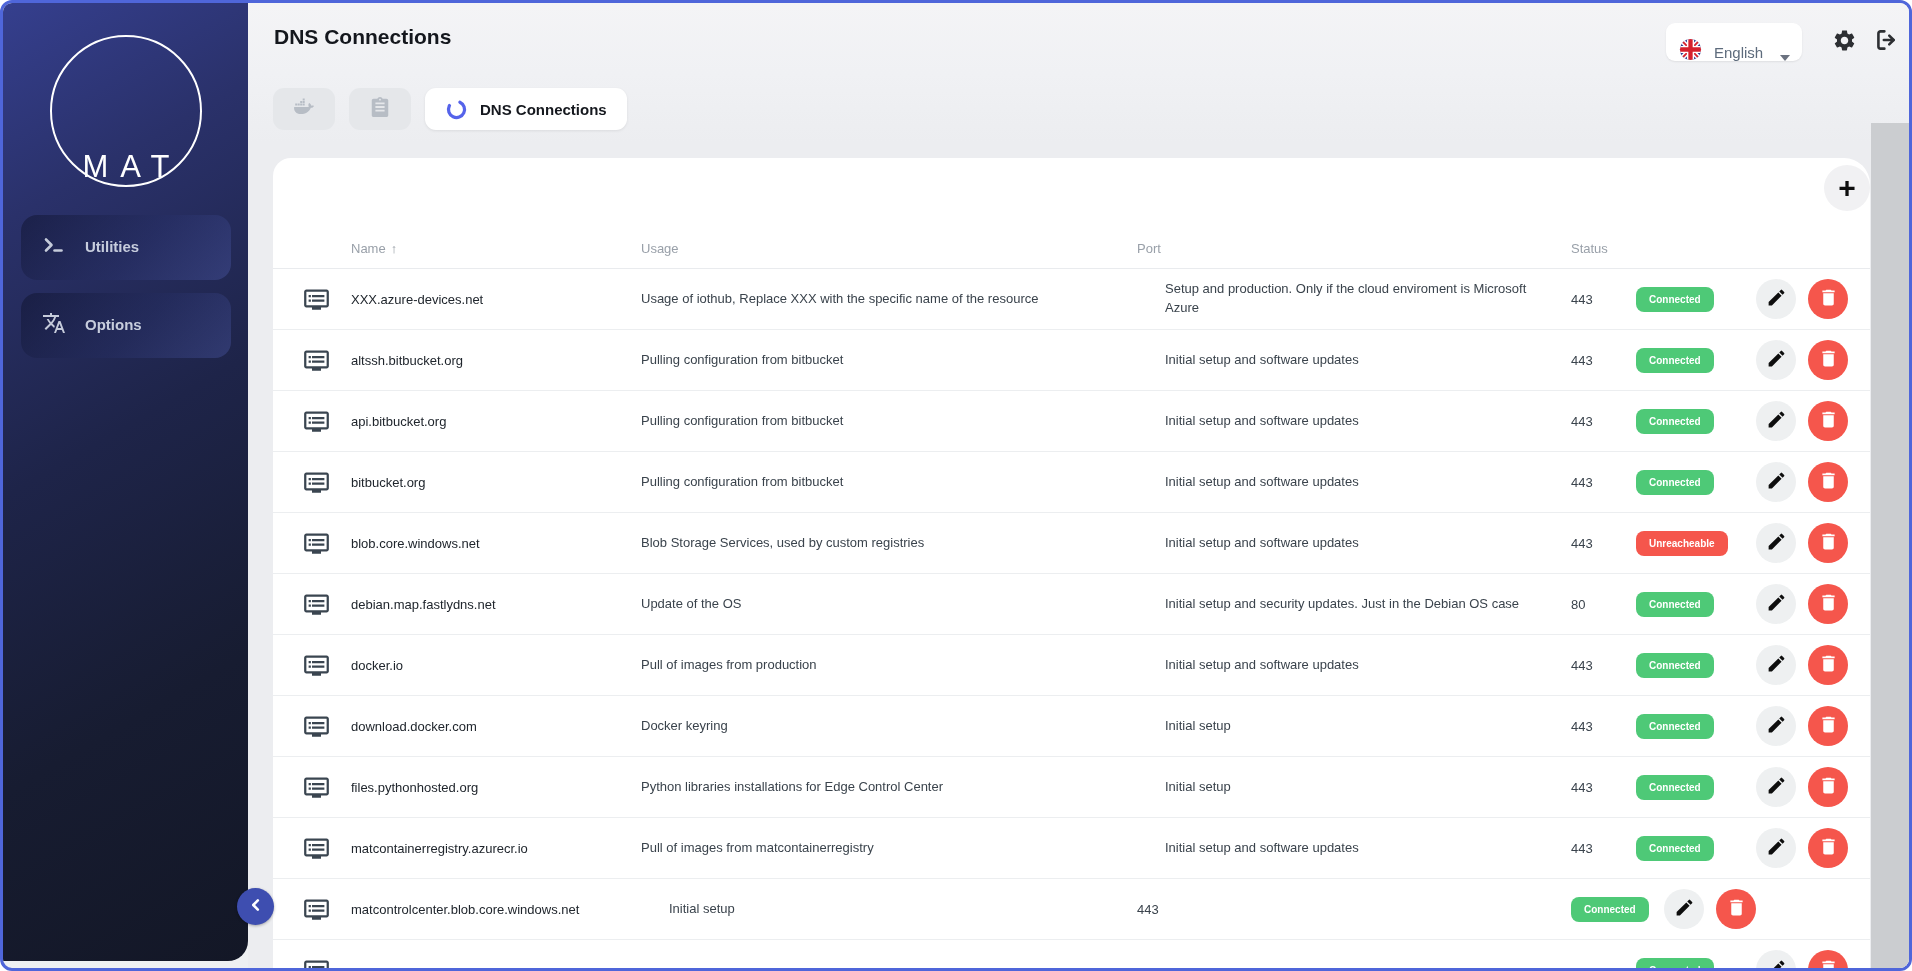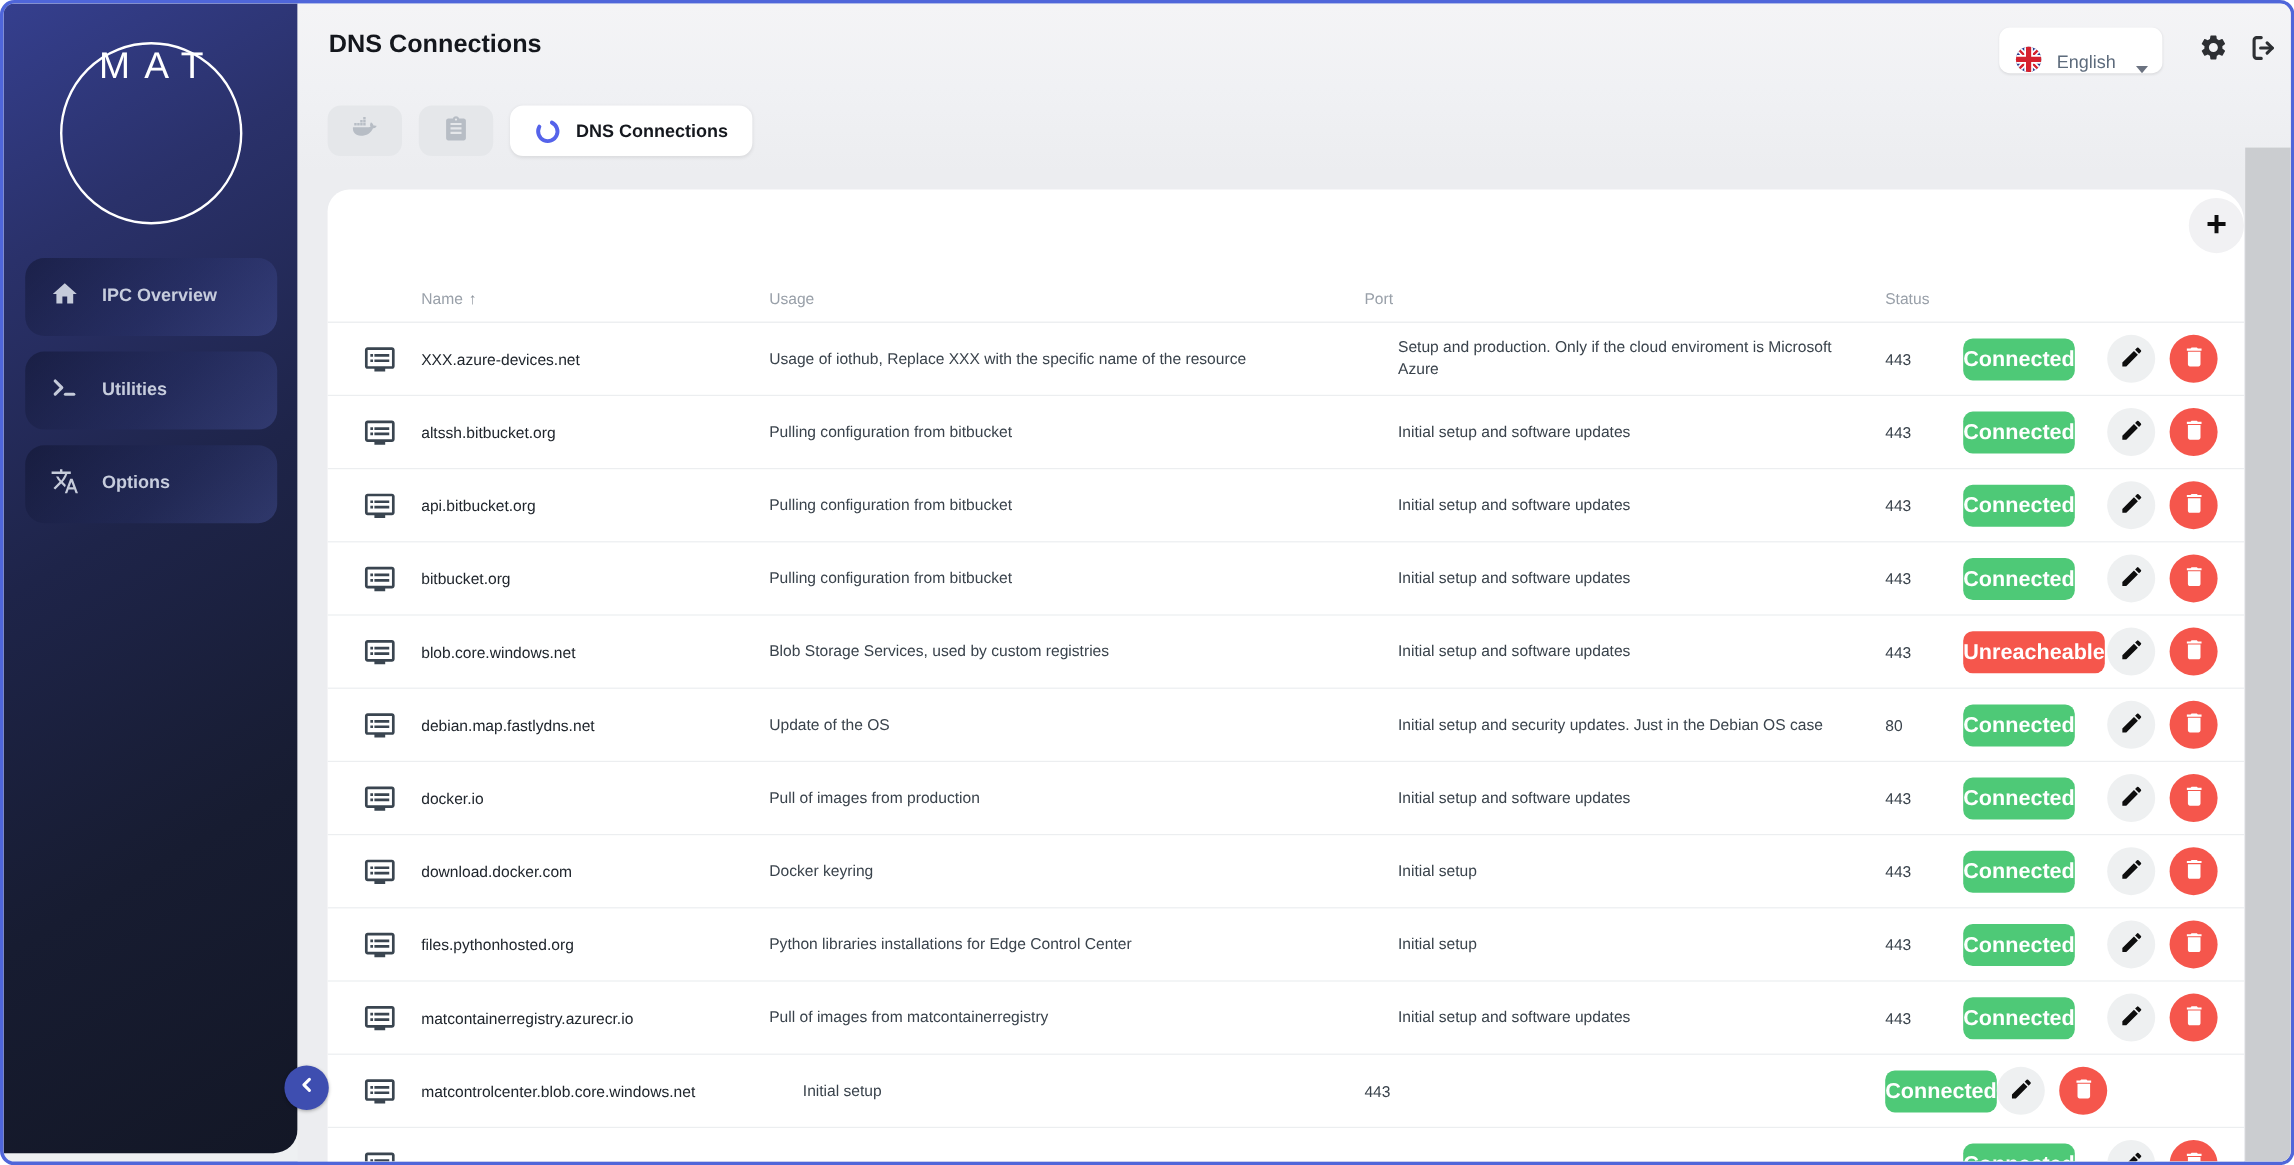--- a/index.html
+++ b/index.html
@@ -7,21 +7,21 @@
 
   .frame { position:relative; width:1912px; height:971px; border:3px solid #4f66da;
            border-radius:12px; overflow:hidden; background:#eef0f2; }
 
   
   .sidebar { position:absolute; left:0; top:0; width:245px; height:958px;
              border-radius:8px 0 20px 0;
              background:linear-gradient(150deg,#353f8e 0%,#2a316a 20%,#1e2449 45%,#171c31 72%,#131726 100%); }
   .logo-circle { position:absolute; left:47px; top:32px; width:152px; height:152px;
                  border:2px solid #fff; border-radius:50%;
-                 display:flex; align-items:flex-start; justify-content:center;
+                 display:flex; align-items:flex-end; justify-content:center;
                  color:#fff; font-size:31px; font-weight:400; letter-spacing:12px; padding-left:12px; }
   .nav { position:absolute; top:212px; left:18px; width:210px; display:flex; flex-direction:column; gap:13px; }
   .nav-item { min-height:65px; border-radius:16px; display:flex; align-items:center;
               padding:10px 12px 10px 21px; gap:19px; color:#c7cddd; font-weight:700; font-size:15px;
               background:linear-gradient(135deg, rgba(13,17,42,.50) 0%, rgba(40,50,110,.25) 55%, rgba(92,108,200,.30) 100%);
               cursor:pointer; line-height:1.25; }
   .nav-item svg { flex:0 0 auto; }
   .nav-item.active { background:linear-gradient(135deg,#3f50a4 0%,#4556b1 100%); color:#fff; }
   .nav-item .nav-label { max-width:125px; }
   .collapse-btn { position:absolute; left:234px; top:885px; width:37px; height:37px; border-radius:50%;
@@ -62,22 +62,22 @@
   .thead, .trow { display:grid; grid-template-columns:48px 290px 496px 434px 65px 120px 92px;
                   padding:0 22px 0 30px; align-items:center; }
   .thead { height:40px; margin-top:71px; color:#99a0a9; font-size:13px; border-bottom:1px solid #e9ebee; }
   .th { display:flex; align-items:center; gap:5px; cursor:pointer; }
   .sort-arrow { font-size:13px; color:#8d949d; }
 
   .trow { min-height:61px; border-bottom:1px solid #eceef0; font-size:13px; color:#3a434c; }
   .cell-name { font-weight:400; color:#20262d; padding-right:12px; word-break:break-all; }
   .cell-desc { padding-right:18px; line-height:1.45; }
   .cell-usage { padding-right:12px; line-height:1.45;margin-left:28px; }
-  .badge { display:inline-block; padding:7px 0; border-radius:8px; color:#fff;
-           font-weight:700; font-size:18px; white-space:nowrap; }
+  .badge { display:inline-block; padding:7px 13px; border-radius:8px; color:#fff;
+           font-weight:700; font-size:10px; white-space:nowrap; }
   .actions { display:flex; gap:12px; justify-content:flex-end; }
   .action-circle { width:40px; height:40px; border-radius:50%; display:flex; align-items:center;
                    justify-content:center; cursor:pointer; flex:0 0 auto; }
   .edit-btn { background:#eef0f1; }
   .row-icon { display:flex; align-items:center; }
 </style>
 </head>
 <body>
 
 <svg width="0" height="0" style="position:absolute">
@@ -136,26 +136,20 @@
   </defs>
 </svg>
 
 <div class="frame">
 
   <div class="sidebar">
     <div class="logo-circle">
       <span>MAT</span>
     </div>
     <div class="nav">
-      <div class="nav-item">
-        <span class="icon"><svg width="24" height="24" fill="#c5cbda">
-              <use href="#i-home"></use>
-            </svg></span>
-        <span class="nav-label">IPC Overview</span>
-      </div>
       <div class="nav-item">
         <span class="icon" style="color:#c5cbda"><svg width="24" height="24">
               <use href="#i-terminal"></use>
             </svg></span>
         <span class="nav-label">Utilities</span>
       </div>
       <div class="nav-item">
         <span class="icon"><svg width="24" height="24" fill="#c5cbda">
               <use href="#i-translate"></use>
             </svg></span>

